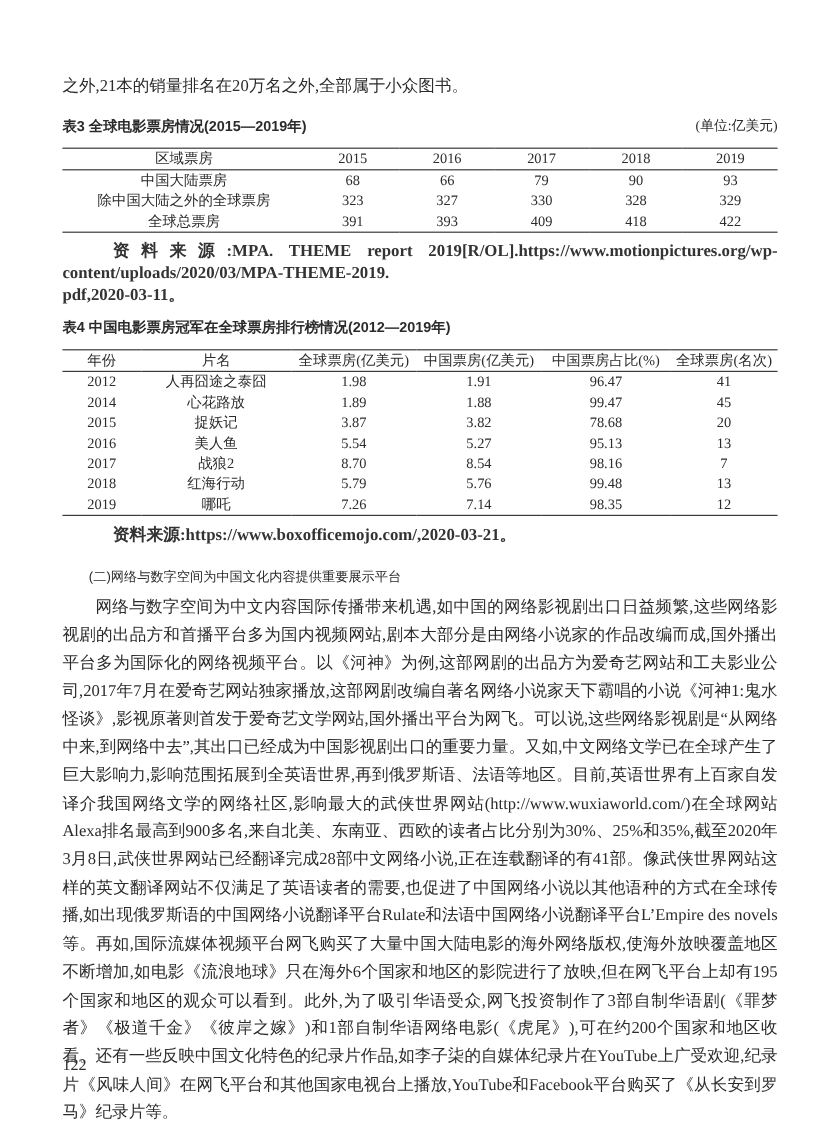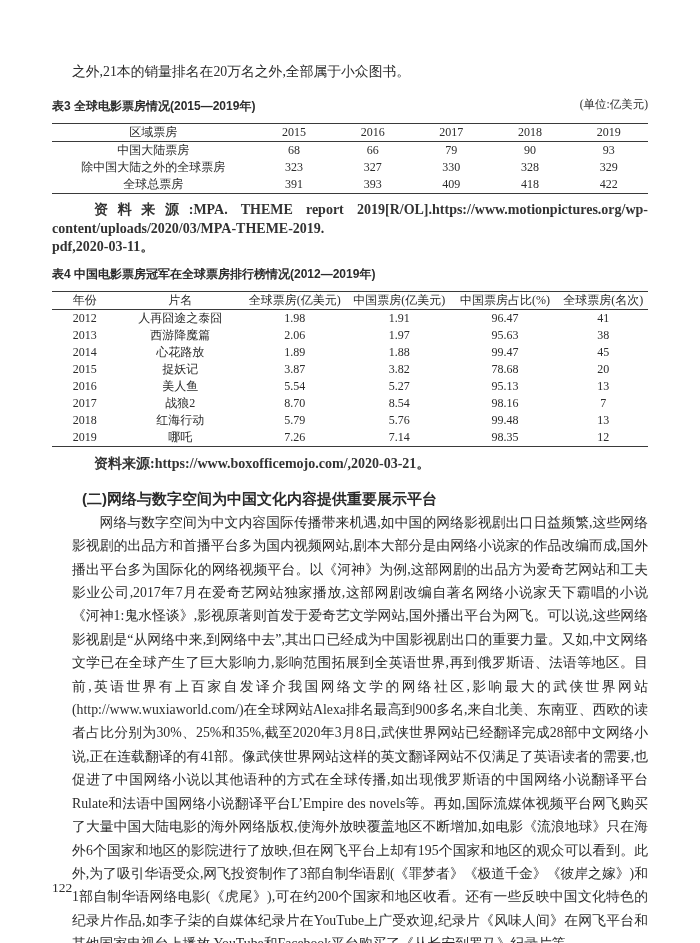--- a/index.html
+++ b/index.html
@@ -11,27 +11,26 @@
     background:#ffffff;
     color:#2b2b2b;
     font-family:"Liberation Serif","DejaVu Serif",serif;
     padding:60px 52px 0 52px;
     overflow:hidden;
   }
   .body-text {
     font-size:13.8px;
     line-height:23.4px;
     text-align:justify;
-    margin-left:20px;
   }
   .indent { text-indent:2em; }
   .section-heading {
     font-family:"Liberation Sans","DejaVu Sans",sans-serif;
-    font-weight:bold;
-    font-size:15px;
+    font-weight:normal;
+    font-size:11px;
     line-height:23.4px;
     text-indent:2em;
     margin-top:2px;
   }
   .caption-row {
     position:relative;
     margin-top:13px;
     height:17px;
   }
   .caption {
@@ -160,28 +159,20 @@
     <tbody>
         <tr>
           <td>2012</td>
           <td>人再囧途之泰囧</td>
           <td>1.98</td>
           <td>1.91</td>
           <td>96.47</td>
           <td>41</td>
         </tr>
         <tr>
-          <td>2013</td>
-          <td>西游降魔篇</td>
-          <td>2.06</td>
-          <td>1.97</td>
-          <td>95.63</td>
-          <td>38</td>
-        </tr>
-        <tr>
           <td>2014</td>
           <td>心花路放</td>
           <td>1.89</td>
           <td>1.88</td>
           <td>99.47</td>
           <td>45</td>
         </tr>
         <tr>
           <td>2015</td>
           <td>捉妖记</td>

